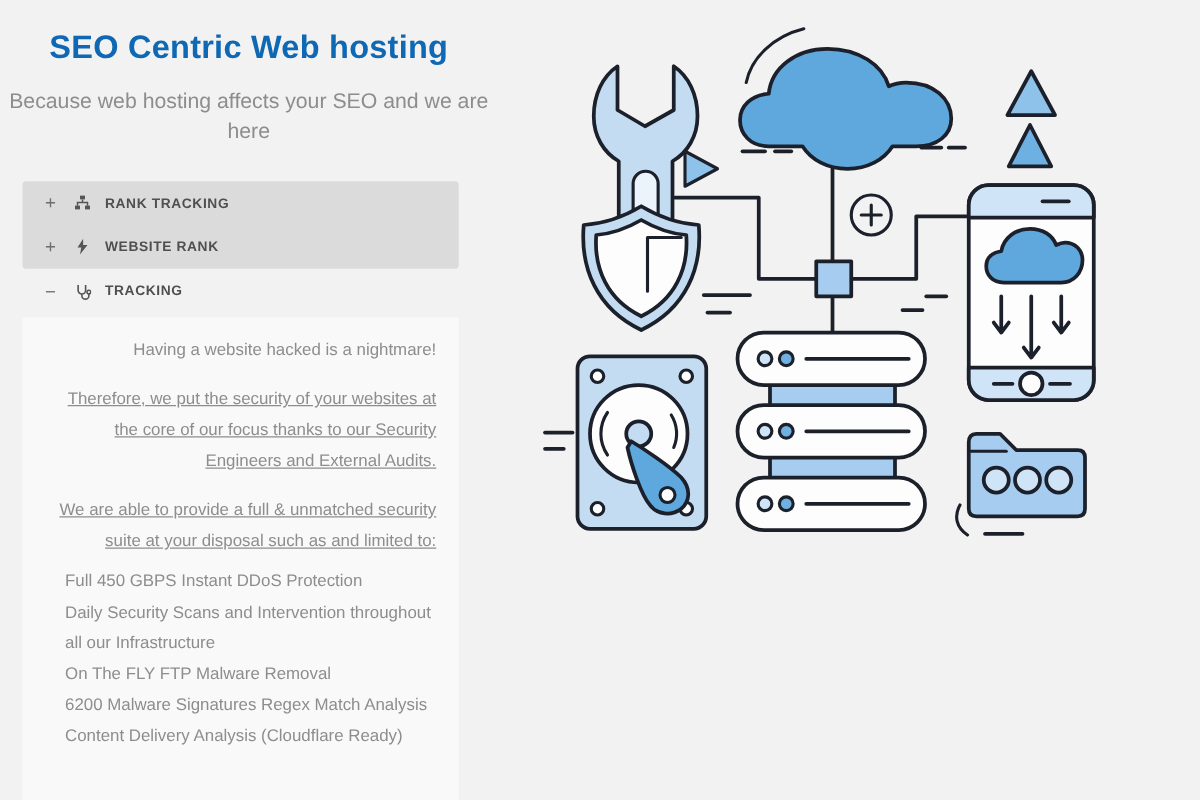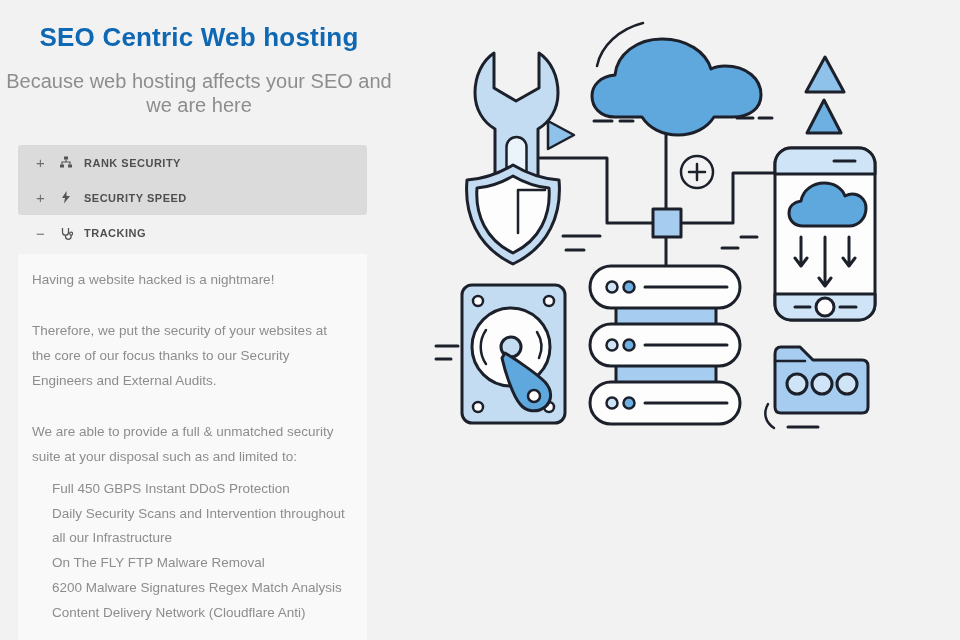--- a/index.html
+++ b/index.html
@@ -13,21 +13,21 @@
     width:960px;height:640px;overflow:hidden;position:relative;
     background:var(--page-bg,#f2f2f2);
     font-family:"Liberation Sans",sans-serif;
   }
   .left-col{position:absolute;left:0;top:0;width:398px;padding-top:22px;}
   .page-title{
     margin:0;text-align:center;font-size:26px;font-weight:bold;
     color:var(--accent,#0f68b3);letter-spacing:.2px;
   }
   .subtitle{
-    margin:16px 0 0;text-align:center;font-size:20px;line-height:24px;
+    margin:16px 0 0;text-align:center;font-size:17px;line-height:24px;
     color:var(--body-text,#8d8d8d);
   }
   .subtitle span{display:block;}
   .accordion{margin:28px 0 0 18px;width:349px;}
   .acc-group{background:var(--header-bg,#dbdbdb);border-radius:3px;}
   .acc-header{
     height:35px;display:flex;align-items:center;padding-left:18px;gap:11px;
     cursor:pointer;
   }
   .acc-header.expanded{height:36px;background:transparent;}
@@ -35,22 +35,22 @@
   .acc-ico{width:14px;height:13px;display:flex;align-items:center;}
   .acc-label{
     font-size:11px;font-weight:bold;letter-spacing:.5px;
     color:var(--heading-text,#4f4f4f);
   }
   .panel{
     margin-top:3px;background:var(--panel-bg,#f9f9f9);
     padding:13px 18px 10px 14px;min-height:380px;
     color:var(--body-text,#8d8d8d);font-size:13.5px;line-height:25px;
   }
-  .panel p{margin:0;}
-  .panel p + p{margin-top:26px;}
+  .panel p{margin:0;text-align:right;}
+  .panel p + p{margin-top:14px;text-decoration:underline;}
   .feature-list{margin:8px 0 0;padding:0 0 0 20px;list-style:none;line-height:24.7px;}
   .illustration{position:absolute;left:430px;top:5px;width:525px;height:470px;}
   
   .s{stroke:var(--outline,#1c202b);stroke-width:3;stroke-linecap:round;stroke-linejoin:round;}
   .s2{stroke:var(--outline,#1c202b);stroke-width:2.5;stroke-linecap:round;stroke-linejoin:round;}
   .fn{fill:none;}
   .fw{fill:#fdfdfd;}
   .fbg{fill:var(--page-bg,#f2f2f2);}
   .fb{fill:var(--blue,#5fa8de);}
   .fb2{fill:var(--blue2,#6fb0e2);}
@@ -74,30 +74,30 @@
       <div class="acc-header">
         <span class="acc-toggle">+</span>
         <span class="acc-ico">
           <svg width="14" height="13" viewBox="0 0 13 13">
             <rect x="4.5" y="0.5" width="4" height="3" fill="#555"></rect>
             <path d="M6.5,3.5 V6 M2.5,8.5 V6 H10.5 V8.5" stroke="#555" stroke-width="1.2" fill="none"></path>
             <rect x="0.5" y="8.5" width="4" height="3" fill="#555"></rect>
             <rect x="8.5" y="8.5" width="4" height="3" fill="#555"></rect>
           </svg>
         </span>
-        <span class="acc-label">RANK SECURITY</span>
+        <span class="acc-label">RANK TRACKING</span>
       </div>
       <div class="acc-header">
         <span class="acc-toggle">+</span>
         <span class="acc-ico">
           <svg width="14" height="13" viewBox="0 0 13 13">
             <polygon points="7,0 2.5,7 5.5,7 4.5,12.5 10.5,5 7,5" fill="#555"></polygon>
           </svg>
         </span>
-        <span class="acc-label">SECURITY SPEED</span>
+        <span class="acc-label">WEBSITE RANK</span>
       </div>
     </div>
 
     <div class="acc-header expanded">
       <span class="acc-toggle">−</span>
       <span class="acc-ico">
         <svg width="14" height="13" viewBox="0 0 13 13">
           <path d="M3,1 v4.2 a3,3 0 0 0 6,0 V1" stroke="#555" stroke-width="1.3" fill="none"></path>
           <path d="M6,8.3 v1.2 a2.8,2.8 0 0 0 5.6,0 V8" stroke="#555" stroke-width="1.3" fill="none"></path>
           <circle cx="11.6" cy="6.6" r="1.5" stroke="#555" stroke-width="1.2" fill="none"></circle>
@@ -108,21 +108,21 @@
 
     <div class="panel">
       <p>Having a website hacked is a nightmare!</p>
       <p>Therefore, we put the security of your websites at the core of our focus thanks to our Security Engineers and External Audits.</p>
       <p>We are able to provide a full &amp; unmatched security suite at your disposal such as and limited to:</p>
       <ul class="feature-list">
         <li>Full 450 GBPS Instant DDoS Protection</li>
         <li>Daily Security Scans and Intervention throughout all our Infrastructure</li>
         <li>On The FLY FTP Malware Removal</li>
         <li>6200 Malware Signatures Regex Match Analysis</li>
-        <li>Content Delivery Network (Cloudflare Anti)</li>
+        <li>Content Delivery Analysis (Cloudflare Ready)</li>
       </ul>
     </div>
   </div>
 </div>
 
 <div class="illustration">
   <svg width="525" height="470" viewBox="430 5 525 470">
 
     <g>
       <path class="s fn" d="M540,158 H607 V223 H654"></path>

